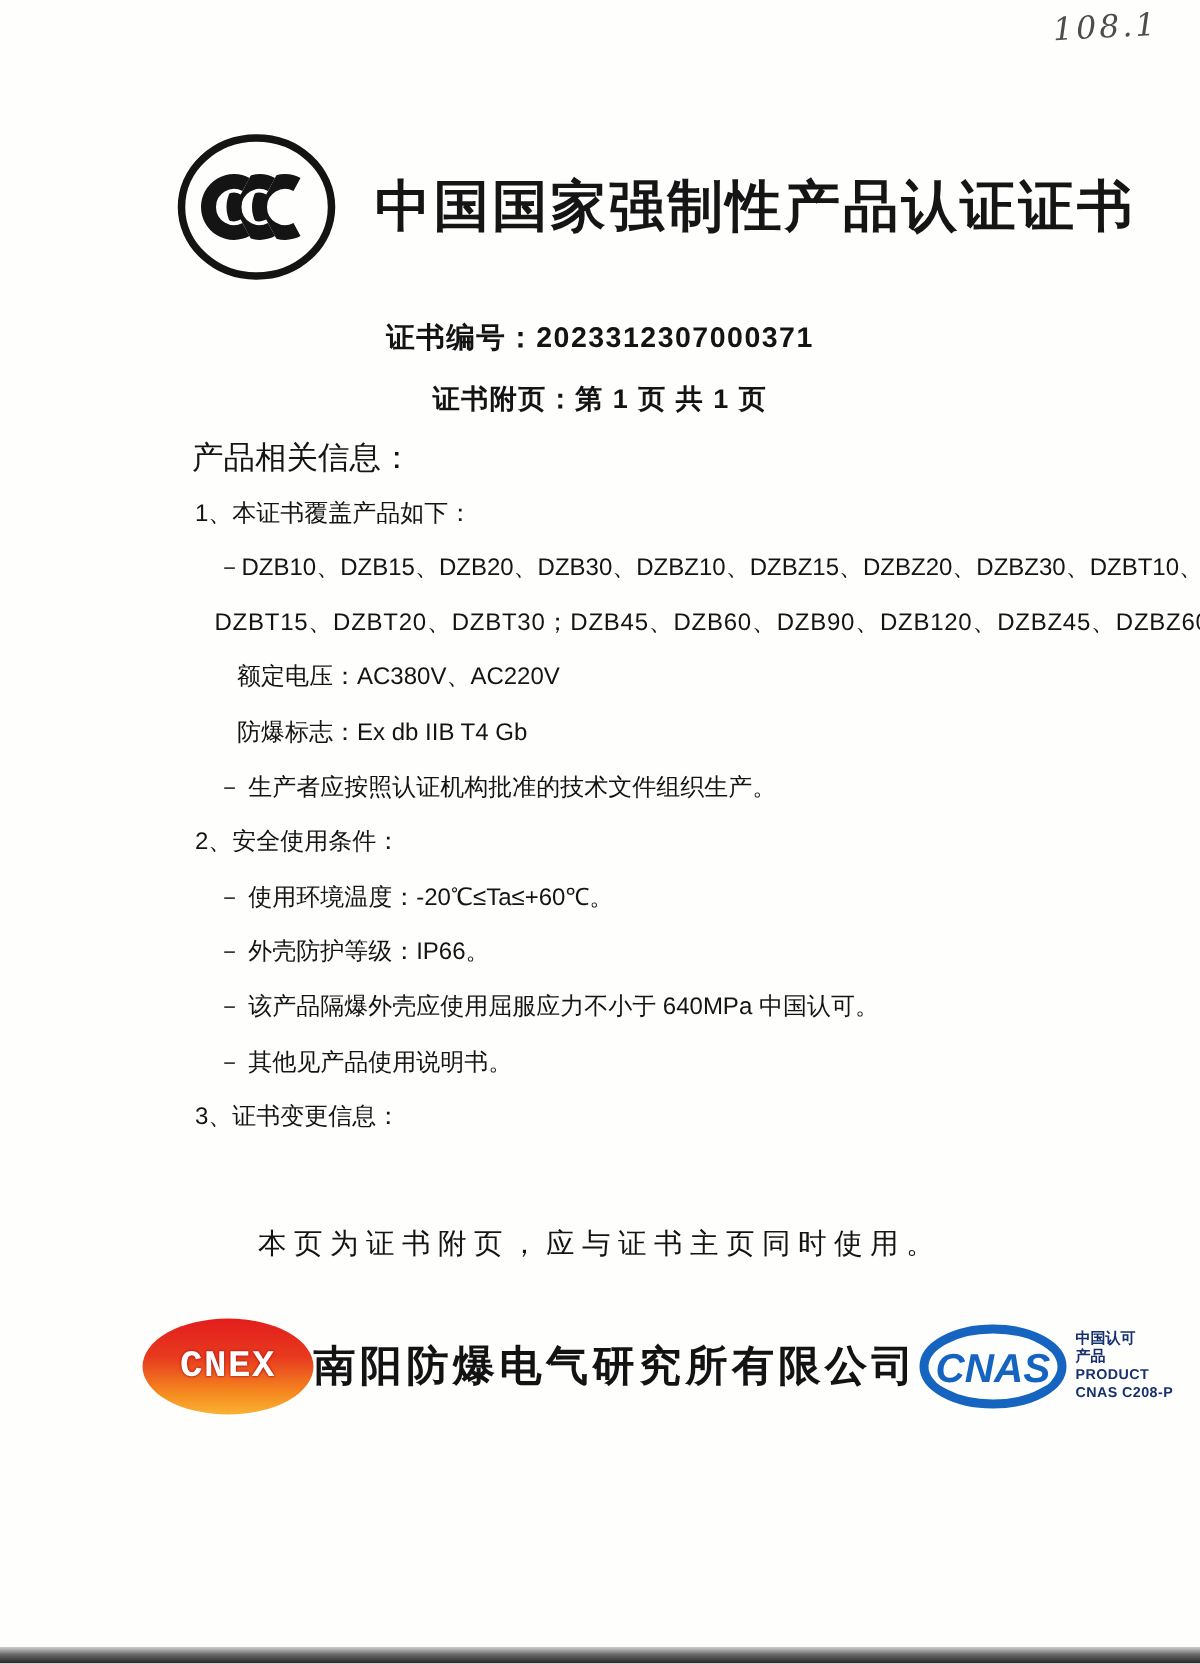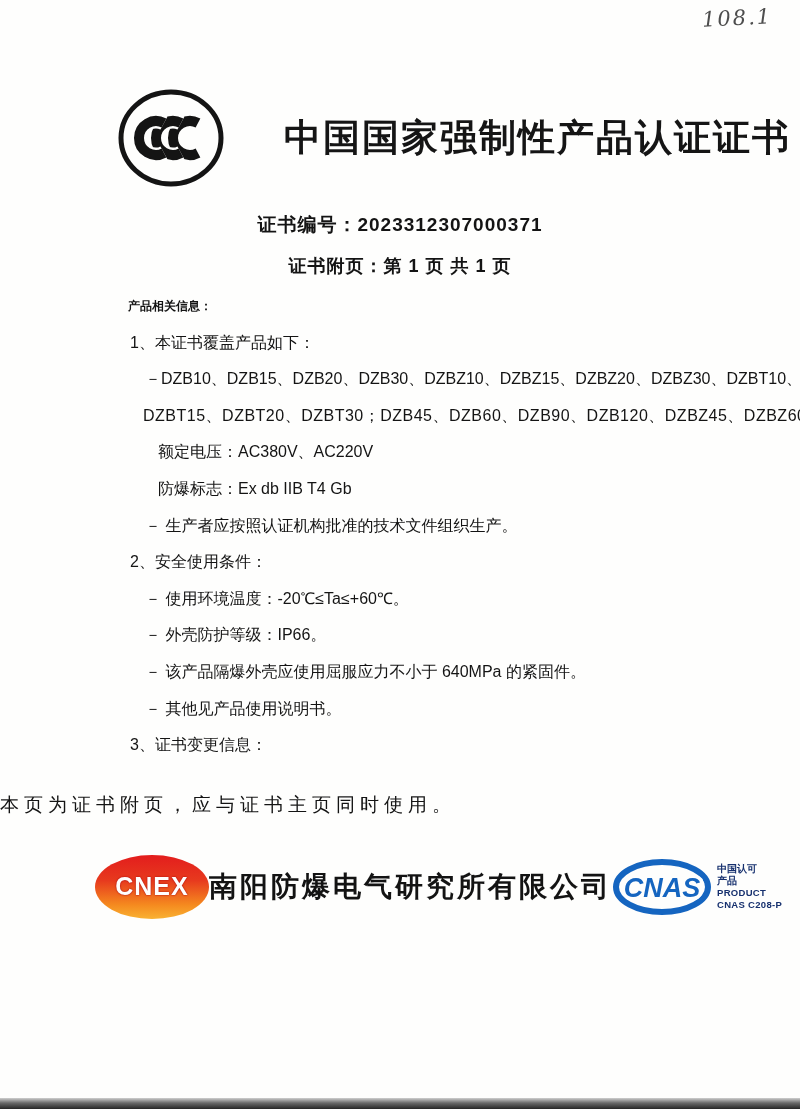--- a/index.html
+++ b/index.html
@@ -16,65 +16,65 @@
   .handwriting{
     position:absolute;top:6px;right:28px;
     font-family:"DejaVu Serif",serif;
     font-style:italic;font-size:21px;color:#4d4d4d;
     transform:rotate(-3deg);letter-spacing:2px;
   }
   
   .header{
     display:flex;align-items:center;
     padding:86px 0 0 116px;
-    gap:34px;
   }
   .ccc-logo{width:110px;height:104px;flex:0 0 auto;}
   .title{
     margin:0 0 0 24px;
     font-size:37px;font-weight:600;letter-spacing:2px;
     color:#151515;white-space:nowrap;
   }
   
   .cert-no{
     margin-top:22px;text-align:center;
     font-size:19px;font-weight:700;letter-spacing:1px;
   }
   .page-line{
     margin-top:16px;text-align:center;
     font-size:18px;font-weight:700;letter-spacing:1px;
   }
   
   .body{margin:10px 40px 0 128px;font-size:16px;line-height:36.6px;}
   .line{white-space:nowrap;}
-  .line.heading{font-weight:700;font-size:12px;}
+  .line.heading{font-weight:400;font-size:21px;}
   .line.item{padding-left:2px;}
   .line.list{padding-left:17px;}
   .line.cont{padding-left:15px;letter-spacing:.5px;}
   .line.sub{padding-left:30px;}
   
   .notice{
-    margin-top:28px;
+    margin-top:52px;text-align:center;
     font-size:19px;letter-spacing:5px;font-weight:500;
   }
   
   .org-row{
     margin-top:34px;
     display:flex;align-items:center;justify-content:space-between;
     padding:0 52px 0 95px;height:70px;
   }
   .cnex-logo{
     width:114px;height:64px;flex:0 0 auto;
     border-radius:50%;
     background:linear-gradient(180deg,#e31d1d 0%,#e73a1e 40%,#f58a1f 78%,#f9b233 100%);
     display:flex;align-items:center;justify-content:center;
   }
   .cnex-logo span{
     color:#fff;font-weight:700;font-size:25px;letter-spacing:1px;
     text-shadow:0 0 2px #b01010,0 0 1px #b01010;
+    font-family:Liberation Mono, monospace;
   }
   .company{
     font-size:28px;font-weight:700;letter-spacing:3px;
     white-space:nowrap;color:#131313;
   }
   .cnas-logo{display:flex;align-items:center;flex:0 0 auto;}
   .cnas-text{margin-left:5px;line-height:12px;}
   .cnas-text .zh{font-size:10px;font-weight:700;color:#16306e;}
   .cnas-text .en{font-size:9.5px;font-weight:700;color:#16306e;letter-spacing:.3px;}
   
@@ -115,21 +115,21 @@
     <div class="line heading">产品相关信息：</div>
     <div class="line item">1、本证书覆盖产品如下：</div>
     <div class="line list">－DZB10、DZB15、DZB20、DZB30、DZBZ10、DZBZ15、DZBZ20、DZBZ30、DZBT10、</div>
     <div class="line cont">DZBT15、DZBT20、DZBT30；DZB45、DZB60、DZB90、DZB120、DZBZ45、DZBZ60、</div>
     <div class="line sub">额定电压：AC380V、AC220V</div>
     <div class="line sub">防爆标志：Ex db IIB T4 Gb</div>
     <div class="line list">－ 生产者应按照认证机构批准的技术文件组织生产。</div>
     <div class="line item">2、安全使用条件：</div>
     <div class="line list">－ 使用环境温度：-20℃≤Ta≤+60℃。</div>
     <div class="line list">－ 外壳防护等级：IP66。</div>
-    <div class="line list">－ 该产品隔爆外壳应使用屈服应力不小于 640MPa 的紧固件。</div>
+    <div class="line list">－ 该产品隔爆外壳应使用屈服应力不小于 640MPa 中国认可。</div>
     <div class="line list">－ 其他见产品使用说明书。</div>
     <div class="line item">3、证书变更信息：</div>
   </section>
 
   <div class="notice">本页为证书附页，应与证书主页同时使用。</div>
 
   <div class="org-row">
     <div class="cnex-logo">
       <span>CNEX</span>
     </div>

